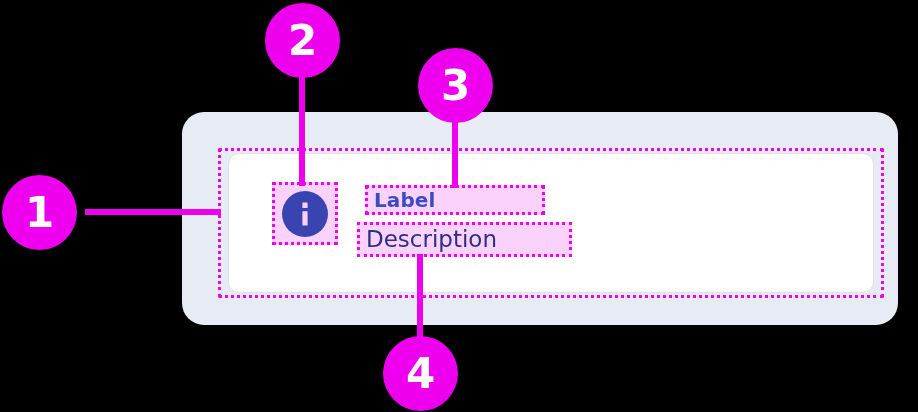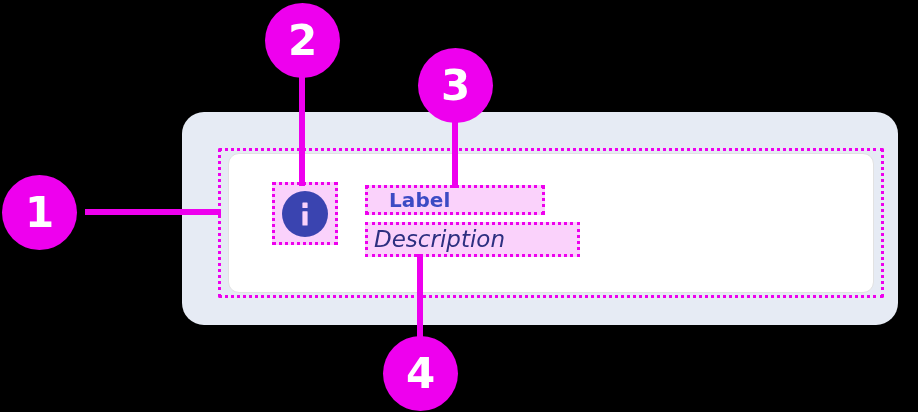--- a/index.html
+++ b/index.html
@@ -101,36 +101,34 @@
     align-items: center;
   }
   .label-text {
     font-size: 20px;
     font-weight: bold;
     color: #3c4bc4;
     padding-left: 6px;
     line-height: 1;
     white-space: nowrap;
     letter-spacing: 0.1px;
-    margin-left: 15px;
   }
 
   
   .desc-highlight {
     position: absolute;
-    left: 365px;
+    left: 357px;
     top: 222px;
     width: 215px;
     height: 35px;
     background: #fad2fb;
     border: 3px dotted #ee00ee;
     box-sizing: border-box;
     display: flex;
     align-items: center;
-    font-style: italic;
   }
   .desc-text {
     font-size: 23px;
     font-weight: normal;
     color: #2d3080;
     padding-left: 6px;
     line-height: 1;
     white-space: nowrap;
   }
 

